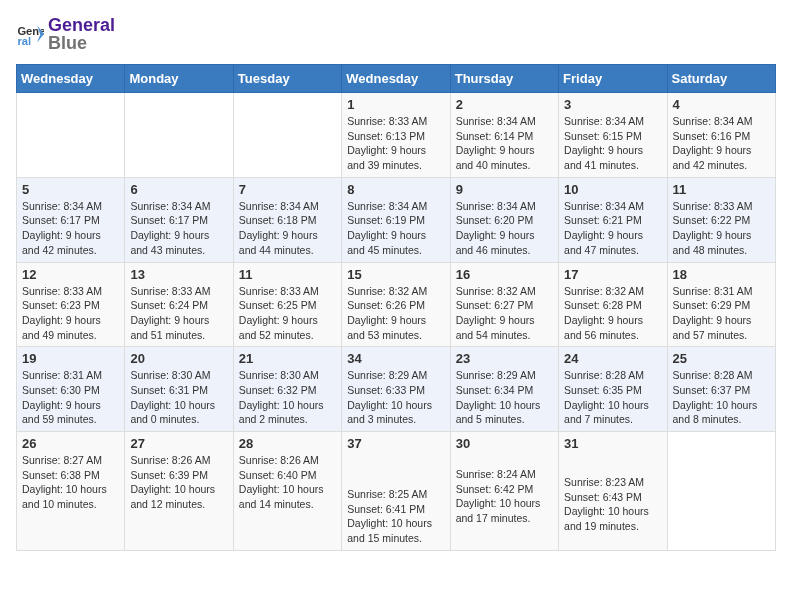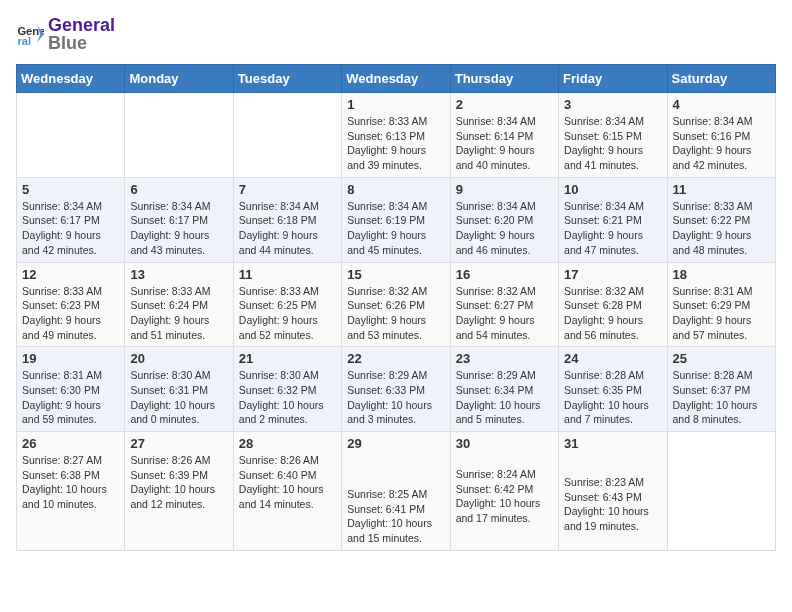--- a/index.html
+++ b/index.html
@@ -275,21 +275,21 @@
 and 0 minutes.</div>
         </td>
         <td>
           <span class="day-number">21</span>
           <div class="day-info" style="white-space: pre-line;">Sunrise: 8:30 AM
 Sunset: 6:32 PM
 Daylight: 10 hours
 and 2 minutes.</div>
         </td>
         <td>
-          <span class="day-number">22</span>
+          <span class="day-number">34</span>
           <div class="day-info" style="white-space: pre-line;">Sunrise: 8:29 AM
 Sunset: 6:33 PM
 Daylight: 10 hours
 and 3 minutes.</div>
         </td>
         <td>
           <span class="day-number">23</span>
           <div class="day-info" style="white-space: pre-line;">Sunrise: 8:29 AM
 Sunset: 6:34 PM
 Daylight: 10 hours
@@ -326,21 +326,21 @@
 and 12 minutes.</div>
         </td>
         <td>
           <span class="day-number">28</span>
           <div class="day-info" style="white-space: pre-line;">Sunrise: 8:26 AM
 Sunset: 6:40 PM
 Daylight: 10 hours
 and 14 minutes.</div>
         </td>
         <td>
-          <span class="day-number">29</span>
+          <span class="day-number">37</span>
           <div class="day-info" style="white-space: pre-line; margin-top: 36px;">Sunrise: 8:25 AM
 Sunset: 6:41 PM
 Daylight: 10 hours
 and 15 minutes.</div>
         </td>
         <td>
           <span class="day-number">30</span>
           <div class="day-info" style="white-space: pre-line; margin-top: 16px;">Sunrise: 8:24 AM
 Sunset: 6:42 PM
 Daylight: 10 hours

